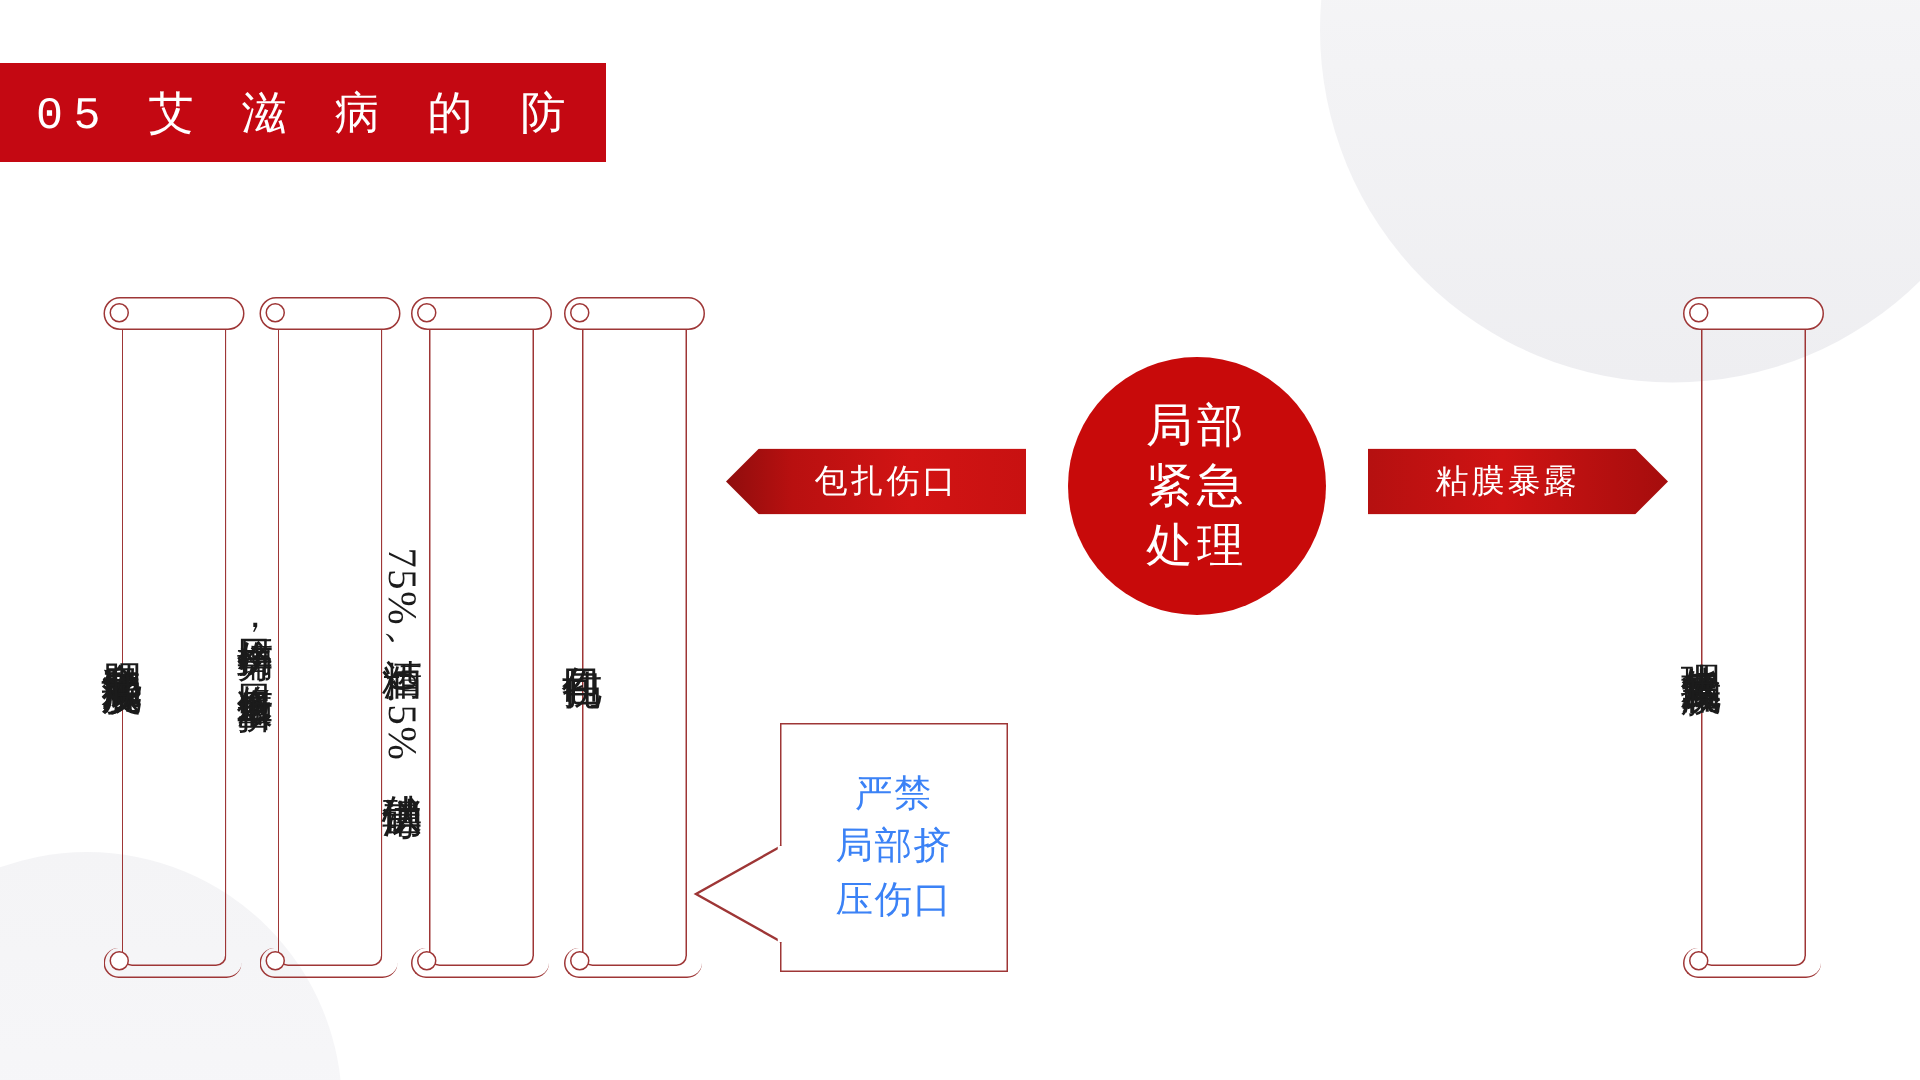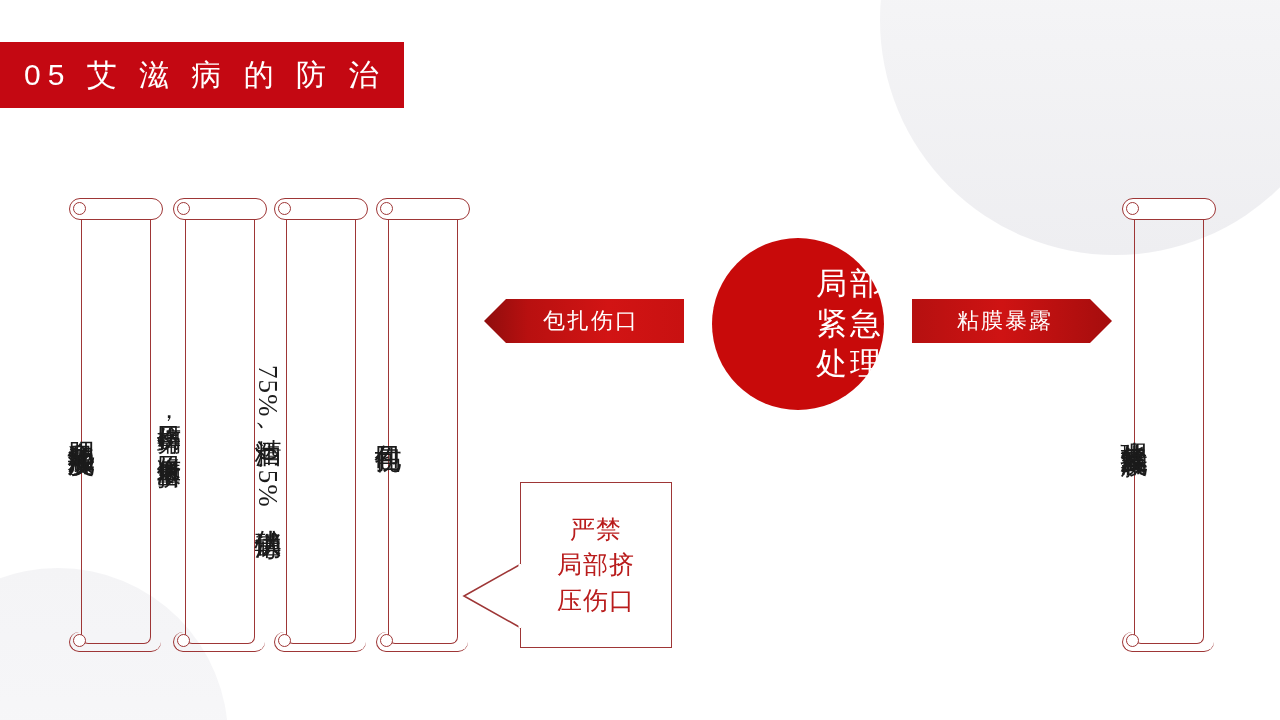--- a/index.html
+++ b/index.html
@@ -21,27 +21,27 @@
   }
   
   .title-banner{
     position:absolute;left:0;top:42px;width:404px;height:66px;
     background:#c40812;
     display:flex;align-items:center;
   }
   .title-text{
     color:#ffffff;font-size:30px;letter-spacing:7px;
     padding-left:24px;white-space:nowrap;
-    font-family:Liberation Sans, sans-serif;
+    font-family:Liberation Mono, monospace;
   }
   
   .center-circle{
     position:absolute;left:712px;top:238px;width:172px;height:172px;
     border-radius:50%;background:#c80a0a;
-    display:flex;flex-direction:column;align-items:flex-end;justify-content:center;
+    display:flex;flex-direction:column;align-items:center;justify-content:center;
     color:#ffffff;
   }
   .center-circle .cline{
     font-size:31px;line-height:1.28;letter-spacing:3px;white-space:nowrap;
   }
   
   .arrow{
     position:absolute;height:44px;
     display:flex;align-items:center;justify-content:center;
     color:#ffffff;font-size:22px;letter-spacing:2px;white-space:nowrap;
@@ -91,21 +91,21 @@
   }
   .vtext.lat{text-orientation:mixed;}
   
   .callout{
     position:absolute;left:520px;top:482px;width:152px;height:166px;
     border:1.3px solid #9e3636;box-sizing:border-box;background:#ffffff;
   }
   .callout .ctext{
     position:absolute;inset:0;
     display:flex;flex-direction:column;align-items:center;justify-content:center;
-    color:#b91c1c;font-size:25px;line-height:1.42;letter-spacing:1px;
+    color:#3b82f6;font-size:25px;line-height:1.42;letter-spacing:1px;
   }
   .callout-tail{
     position:absolute;left:462px;top:562px;width:60px;height:68px;
   }
 </style>
 </head>
 <body>
 
 <div class="bg-circle-tr"></div>
 <div class="bg-circle-bl"></div>

